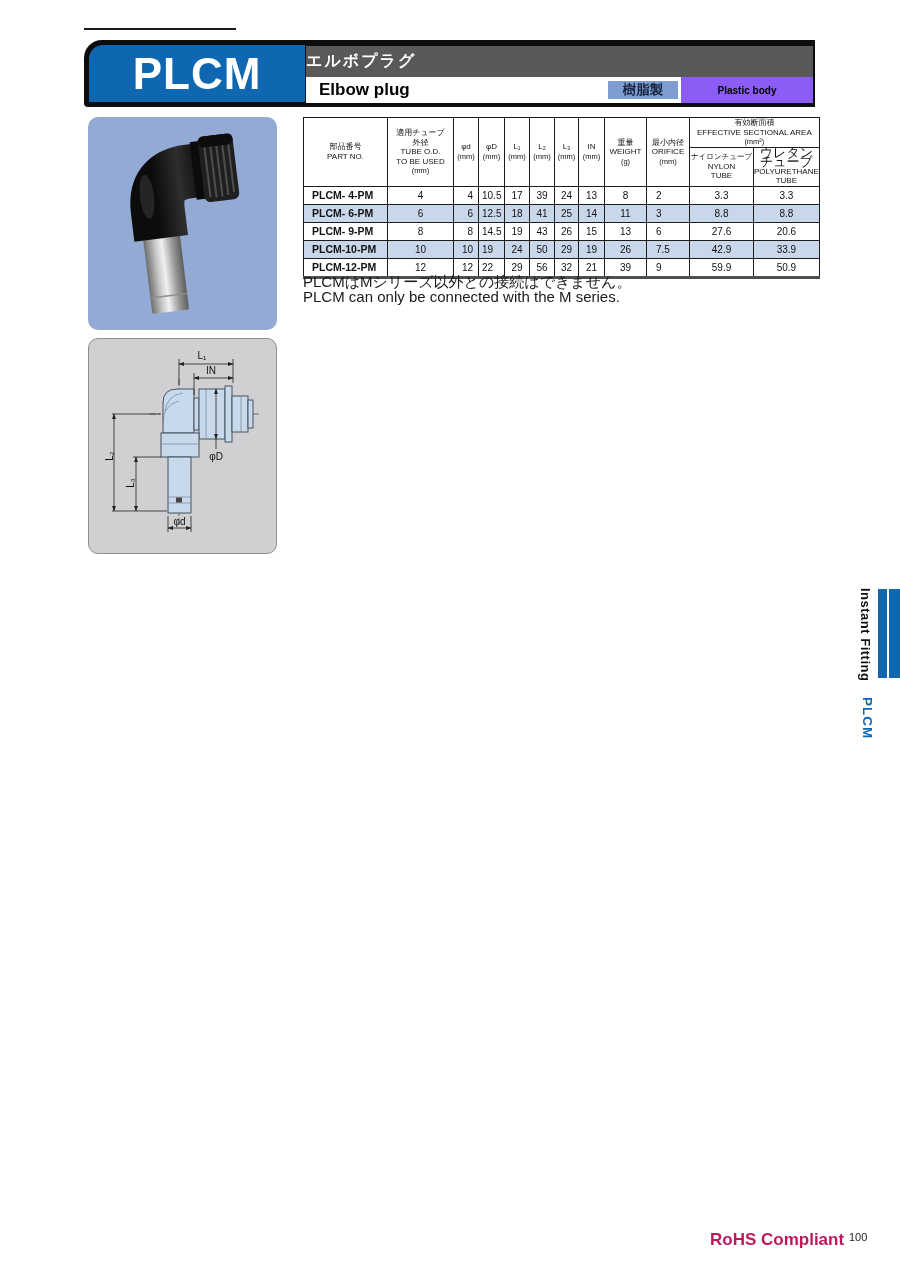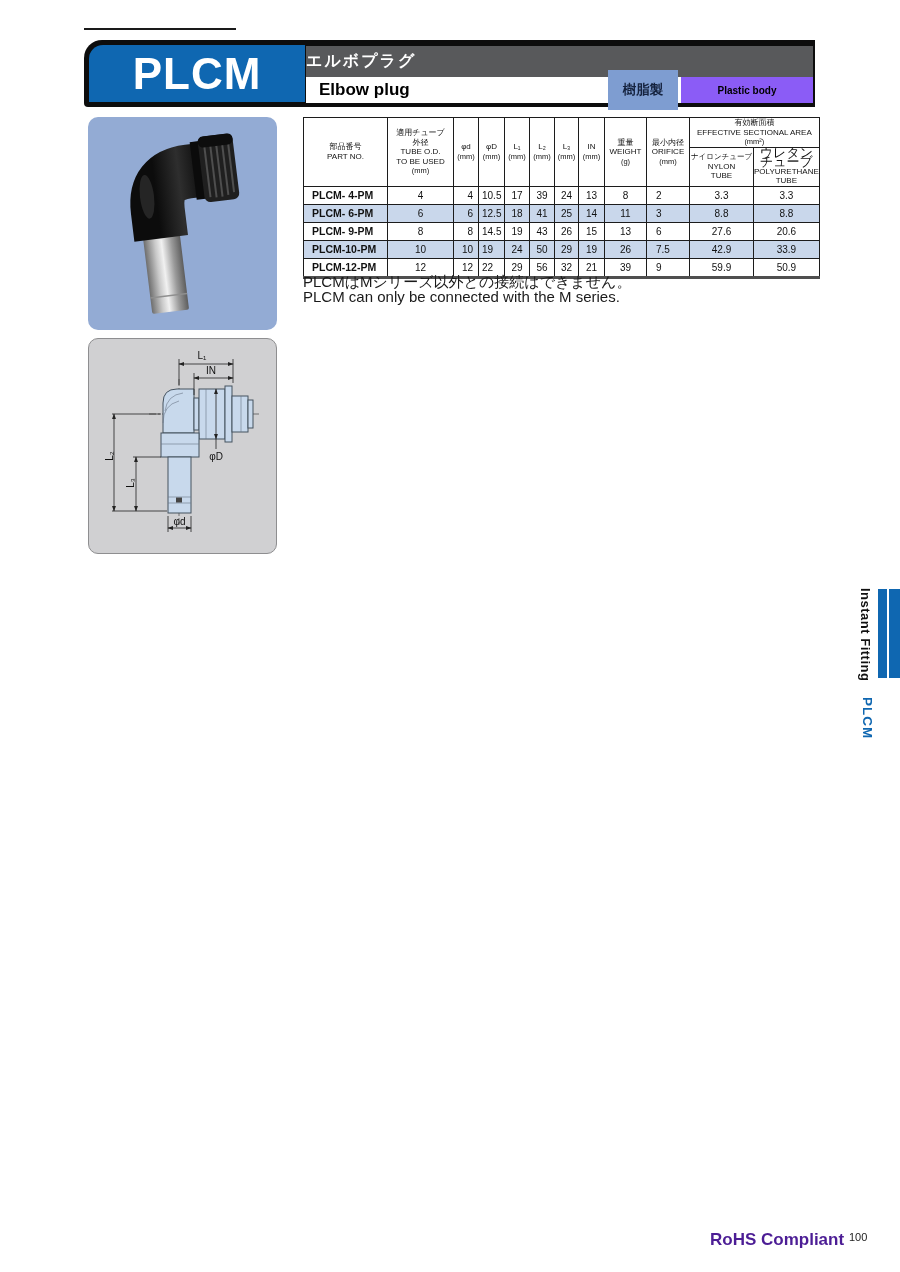--- a/index.html
+++ b/index.html
@@ -12,21 +12,21 @@
                border-radius:18px 0 0 4px;}
   .model-box{position:absolute;left:5px;top:5px;width:216px;height:57px;background:#0f67b1;
              border-radius:14px 0 0 0;display:flex;align-items:center;justify-content:center;}
   .model-box span{color:#fff;font-weight:bold;font-size:44px;letter-spacing:1px;}
   .title-jp-bar{position:absolute;left:222px;top:6px;width:507px;height:31px;background:#58595b;
                 display:flex;align-items:center;}
   .title-jp-bar span{color:#fff;font-weight:bold;font-size:16px;letter-spacing:2px;}
   .title-en-bar{position:absolute;left:222px;top:37px;width:507px;height:26px;background:#ffffff;
                 display:flex;align-items:center;}
   .title-en-bar .t-en{font-weight:bold;font-size:17px;padding-left:13px;color:#000;flex:1;}
-  .badge-jp{width:70px;height:40px;background:#7e9dd1;color:#15233f;font-weight:bold;font-size:13.5px;
+  .badge-jp{width:70px;height:18px;background:#7e9dd1;color:#15233f;font-weight:bold;font-size:13.5px;
             display:flex;align-items:center;justify-content:center;margin-right:3px;}
   .badge-en{width:132px;height:26px;background:#8b5cf6;color:#000;font-weight:bold;font-size:10px;
             display:flex;align-items:center;justify-content:center;}
 
   
   .photo-box{position:absolute;left:88px;top:117px;width:189px;height:213px;background:#93abd4;border-radius:10px;}
   .drawing-box{position:absolute;left:88px;top:338px;width:189px;height:216px;background:#d0d0d2;
                border:1px solid #8e8e90;border-radius:10px;box-sizing:border-box;}
 
   
@@ -51,21 +51,21 @@
   
   .v-text{writing-mode:vertical-rl;}
   .side-category{position:absolute;left:858px;top:588px;height:96px;font-size:13px;font-weight:bold;
                  color:#111;letter-spacing:0.5px;}
   .side-bar{position:absolute;left:878px;top:589px;width:22px;height:89px;background:#0f67b1;}
   .side-bar .inner-line{position:absolute;left:9px;top:0;width:2px;height:100%;background:#ffffff;}
   .side-model{position:absolute;left:860px;top:697px;height:60px;font-size:13.5px;font-weight:bold;
               color:#0f67b1;letter-spacing:1px;}
 
   
-  .rohs{position:absolute;left:710px;top:1230px;font-size:17px;font-weight:bold;color:#4c1d95;}
+  .rohs{position:absolute;left:710px;top:1230px;font-size:17px;font-weight:bold;color:#be185d;}
   .page-num{position:absolute;left:849px;top:1231px;font-size:11px;color:#222;}
 
   
   .dim-label{font-size:10px;fill:#111;}
 </style>
 </head>
 <body>
 
 <div class="page">
 

